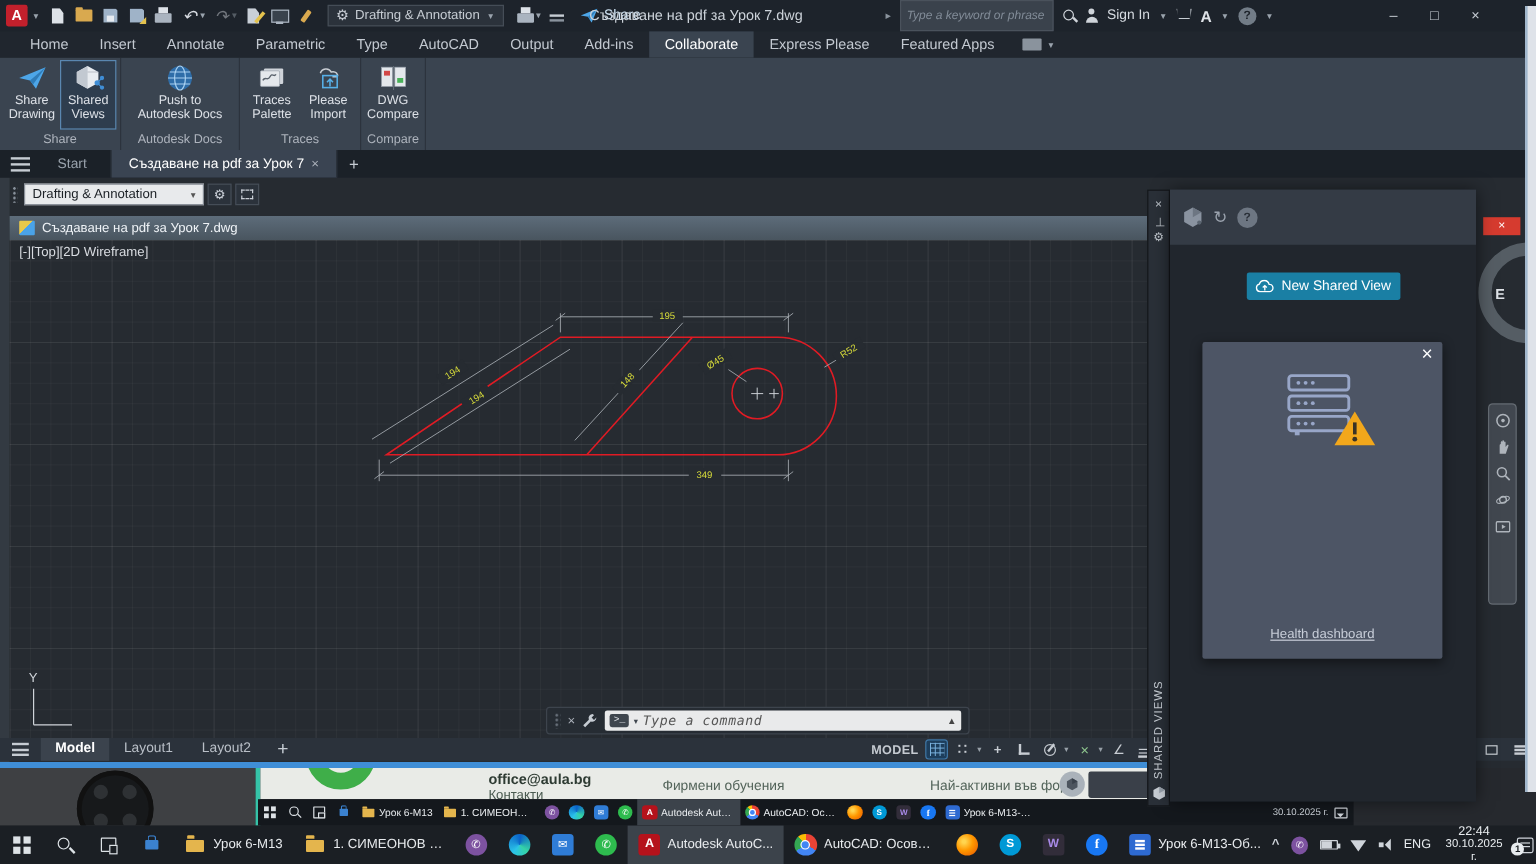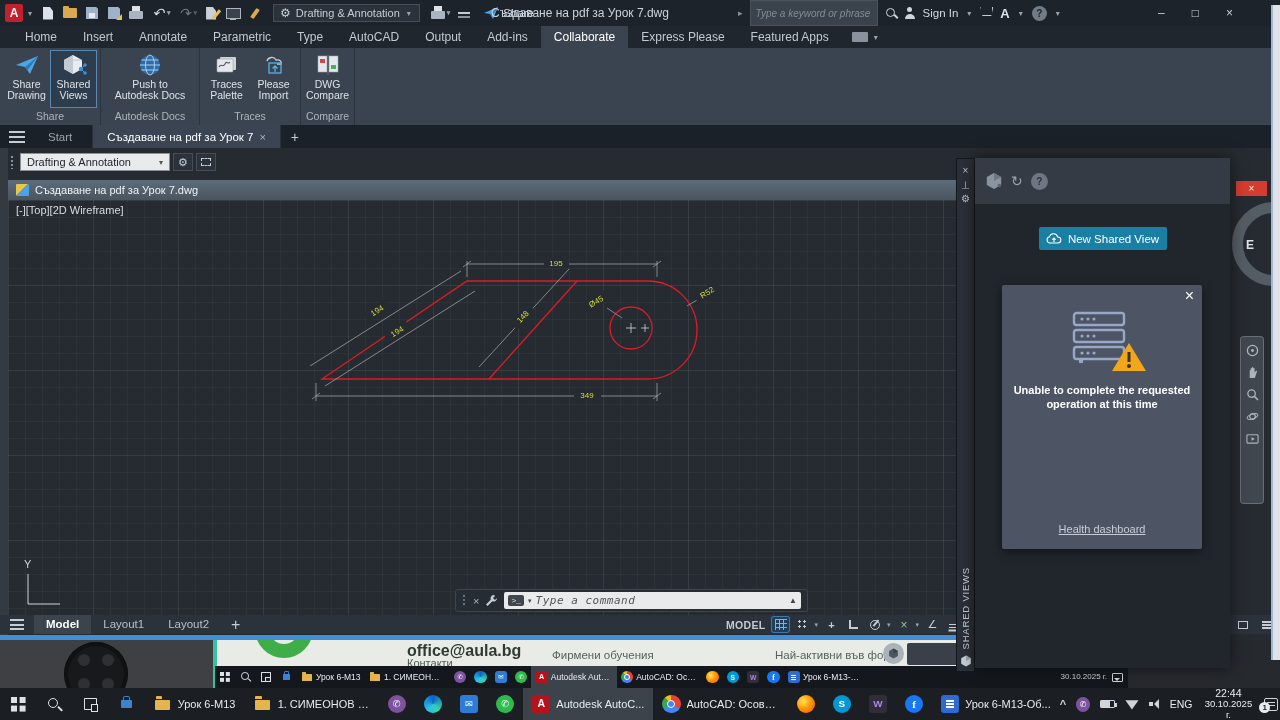--- a/index.html
+++ b/index.html
@@ -137,21 +137,21 @@
   .sb-far .st.bars i{border:none;width:11px;height:2px;background:#c7ccd2;box-shadow:0 3px 0 #c7ccd2,0 -3px 0 #c7ccd2}
 
   
   .bottomstrip{position:absolute;left:0;top:640px;width:1280px;height:48px;background:#26292e;z-index:5}
   .bs-dark{position:absolute;left:0;top:0;width:213px;height:48px;background:#3e4043;overflow:hidden}
   .reel{position:absolute;left:64px;top:2px;width:64px;height:64px;border-radius:50%;background:#17191b;box-shadow:inset 0 0 0 4px #111}
   .reel i{position:absolute;width:12px;height:12px;border-radius:50%;background:#2e3134}
   .teal-edge{position:absolute;left:213px;top:0;width:4px;height:48px;background:#35c3a8}
   .bs-page{position:absolute;left:217px;top:0;width:741px;height:26px;background:#e9ebe7;overflow:hidden}
   .alogo-green{position:absolute;left:38px;top:-40px;width:58px;height:58px;border-radius:50%;border:14px solid #3fae49}
-  .pg-email{position:absolute;left:190px;top:2px;font-size:16px;font-weight:bold;color:#2e3b33}
+  .pg-email{position:absolute;left:190px;top:2px;font-size:12px;font-weight:bold;color:#2e3b33}
   .pg-contacts{position:absolute;left:190px;top:17px;font-size:11px;color:#4a5a50}
   .pg-train{position:absolute;left:335px;top:9px;font-size:11.5px;color:#53645a}
   .pg-forum{position:absolute;left:558px;top:9px;font-size:11.5px;color:#53645a}
   .pg-gripcircle{position:absolute;left:666px;top:3px;width:21px;height:21px;border-radius:50%;background:#aab2ba;display:flex;align-items:center;justify-content:center}
   .pg-gripdark{position:absolute;left:690px;top:3px;width:51px;height:22px;background:#3a4049;border-radius:2px}
   .rowA{position:absolute;left:215px;top:26px;width:913px;height:22px;background:#14181d;display:flex;align-items:center}
   .rowA .tbitem{height:22px;padding:0 4px;gap:3px}
   .rowA .tb-ic{font-size:7.5px}
   .rowA .tb-label{font-size:8.5px;max-width:62px}
   .rowA .trayA{margin-left:auto;display:flex;align-items:center;gap:5px;padding-right:5px}
@@ -850,19 +850,18 @@
               <circle cx="23" cy="42" r="1.6"></circle>
               <rect x="8" y="48" width="4" height="4"></rect>
             </g>
           </svg>
         <svg width="36" height="32" viewBox="0 0 36 32" style="position:absolute;right:-6px;bottom:-4px">
             <path d="M18 2 35 30H1Z" fill="#f2a71b"></path>
             <rect x="16.5" y="11" width="3" height="10" fill="#3a3325"></rect>
             <circle cx="18" cy="25" r="2" fill="#3a3325"></circle>
           </svg>
       </div>
-      <div class="err-title">Unable to complete the requested operation at this time</div>
       <div class="err-link">Health dashboard</div>
     </div>
   </aside>
 
   <div class="lightstrip"></div>
 </div>
 
 </body></html>

